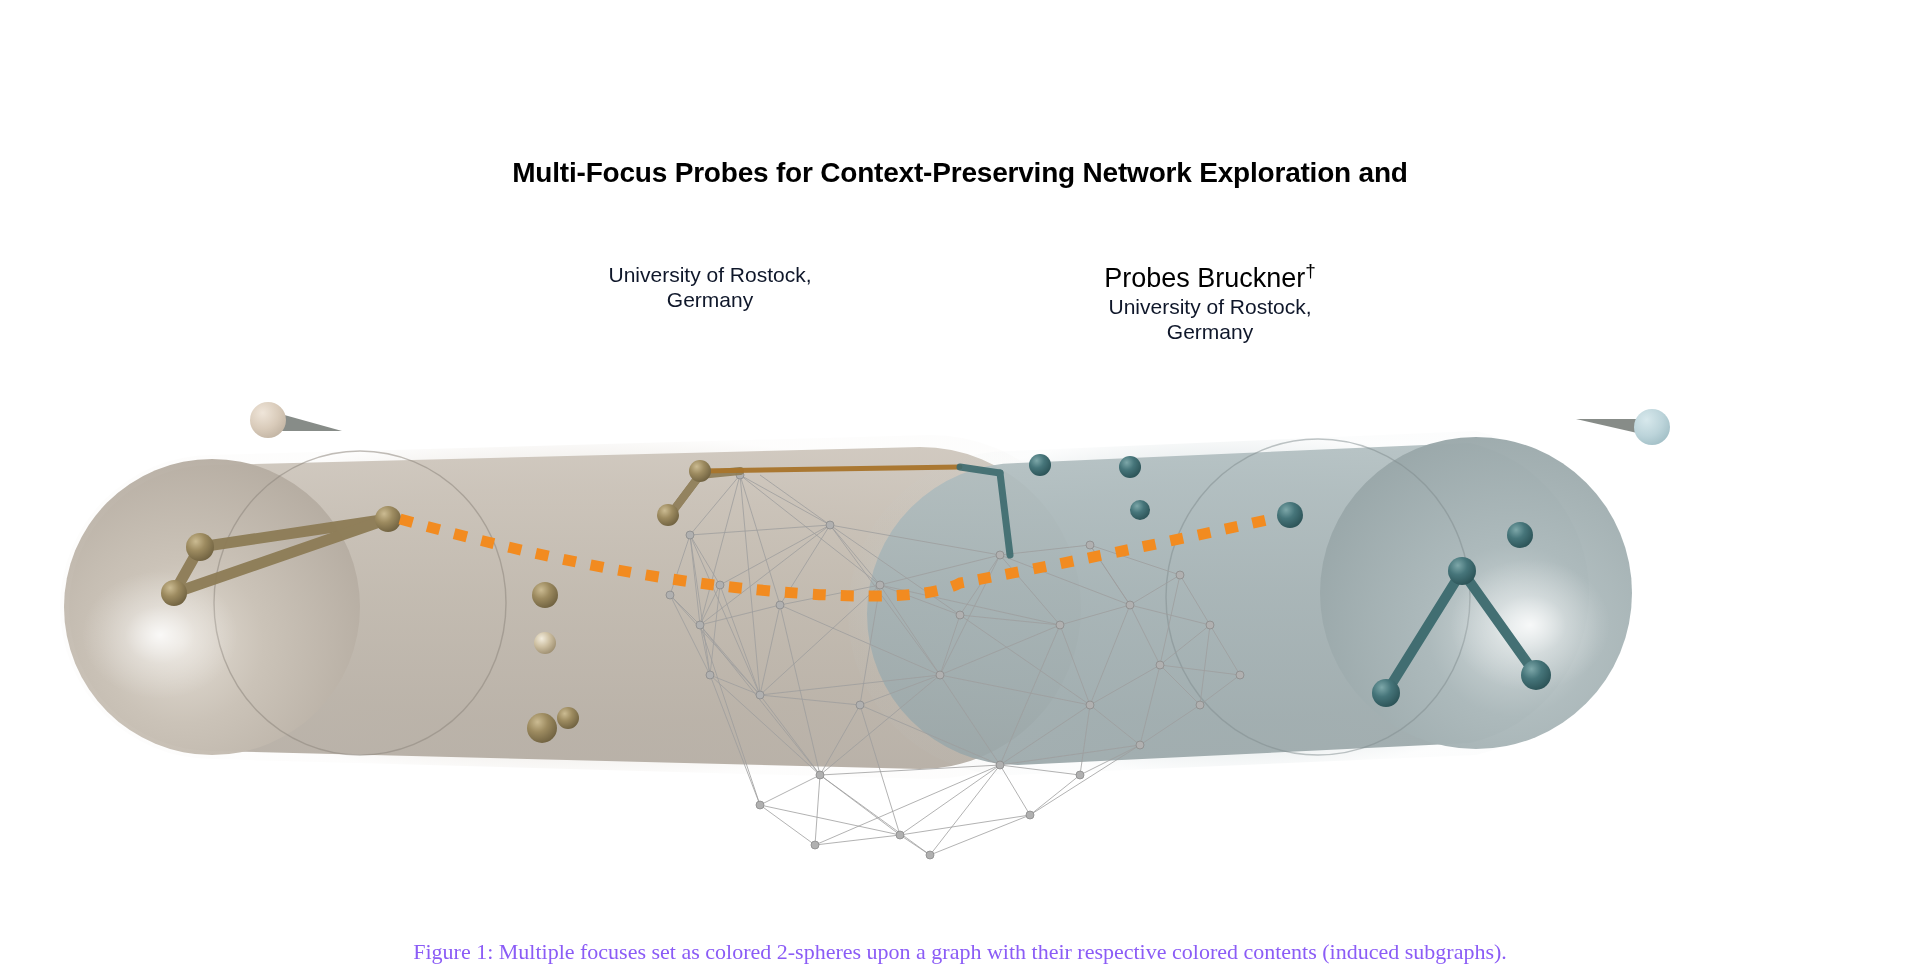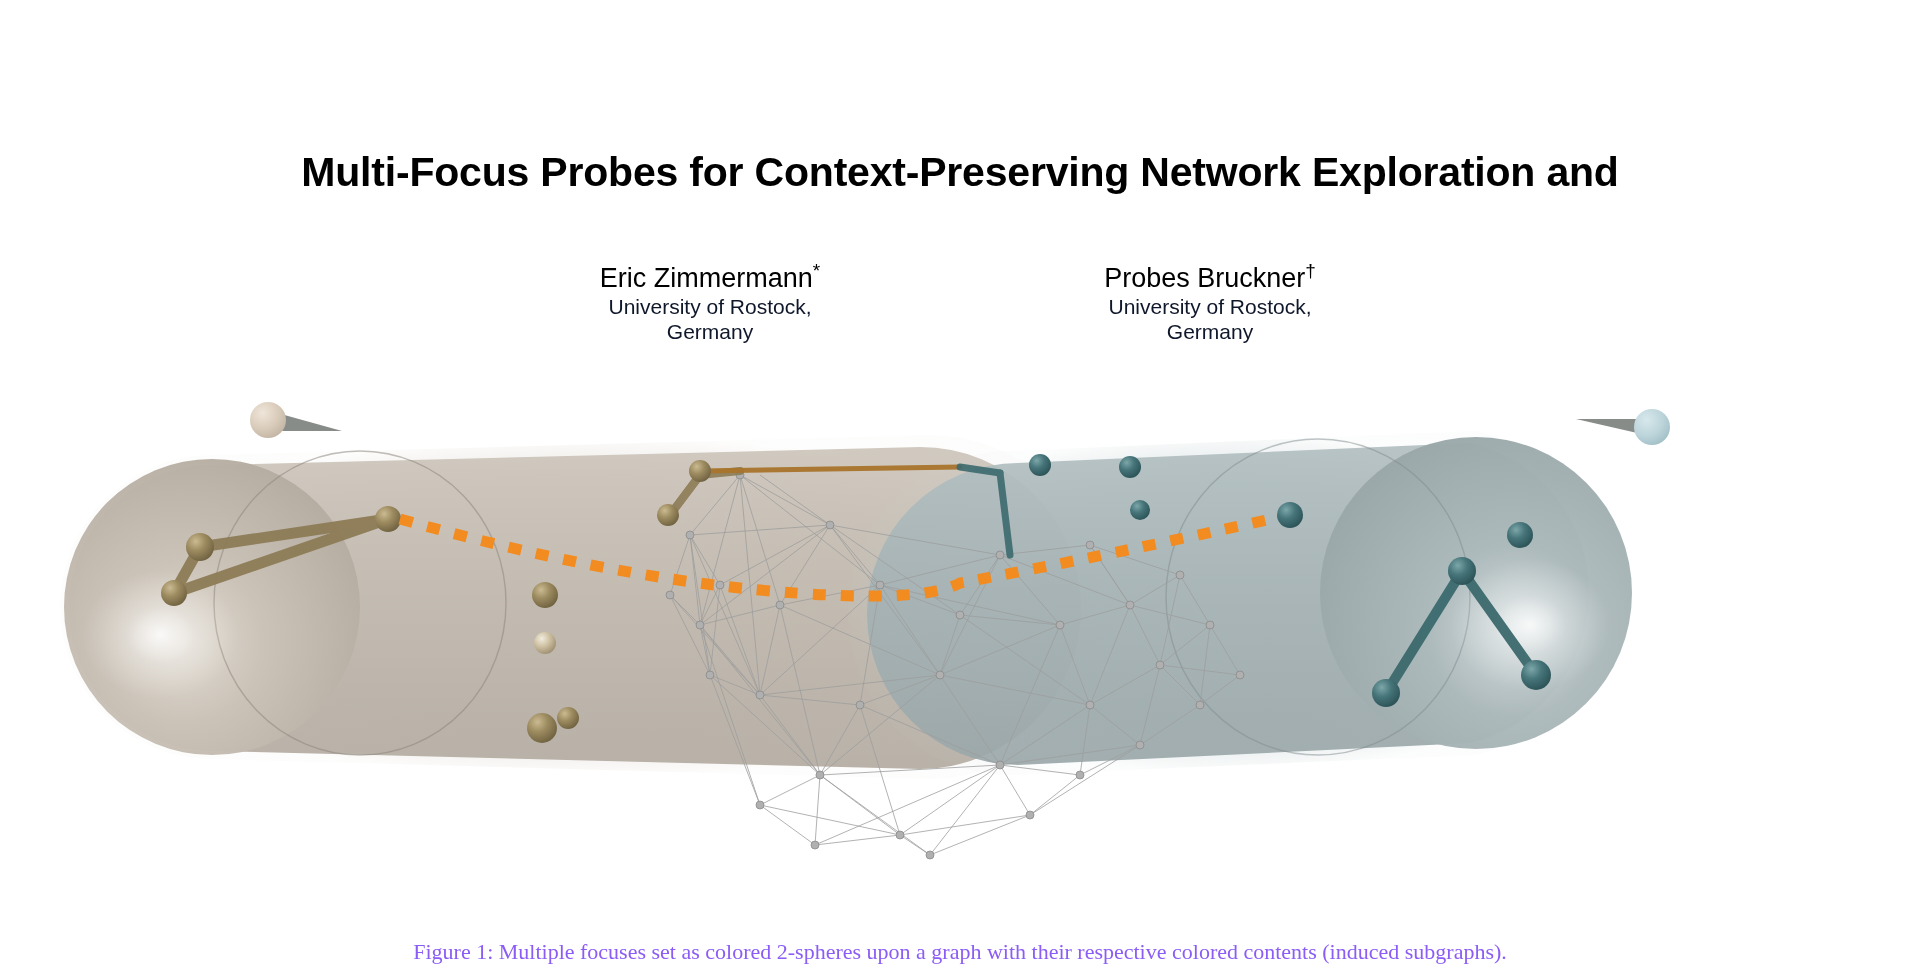--- a/index.html
+++ b/index.html
@@ -26,21 +26,21 @@
   .title-block {
     position: absolute;
     left: 190px;
     top: 150px;
     width: 1540px;
     text-align: center;
   }
   .paper-title {
     font-family: "Liberation Sans", sans-serif;
     font-weight: bold;
-    font-size: 41px;
+    font-size: 28px;
     line-height: 45px;
     letter-spacing: -0.2px;
     color: #000;
     margin: 0;
   }
 
   
   .authors {
     position: absolute;
     left: 190px;
@@ -102,21 +102,20 @@
 <body>
 
 <div class="page">
 
   <div class="title-block">
     <div class="paper-title">Multi-Focus Probes for Context-Preserving Network Exploration and</div>
   </div>
 
   <div class="authors">
     <div class="author">
-      <div class="author-name"><span>Eric Zimmermann</span><span class="mark">*</span></div>
       <div class="author-affil">University of Rostock,</div>
       <div class="author-affil">Germany</div>
     </div>
     <div class="author">
       <div class="author-name"><span>Probes Bruckner</span><span class="mark">†</span></div>
       <div class="author-affil">University of Rostock,</div>
       <div class="author-affil">Germany</div>
     </div>
   </div>
 

